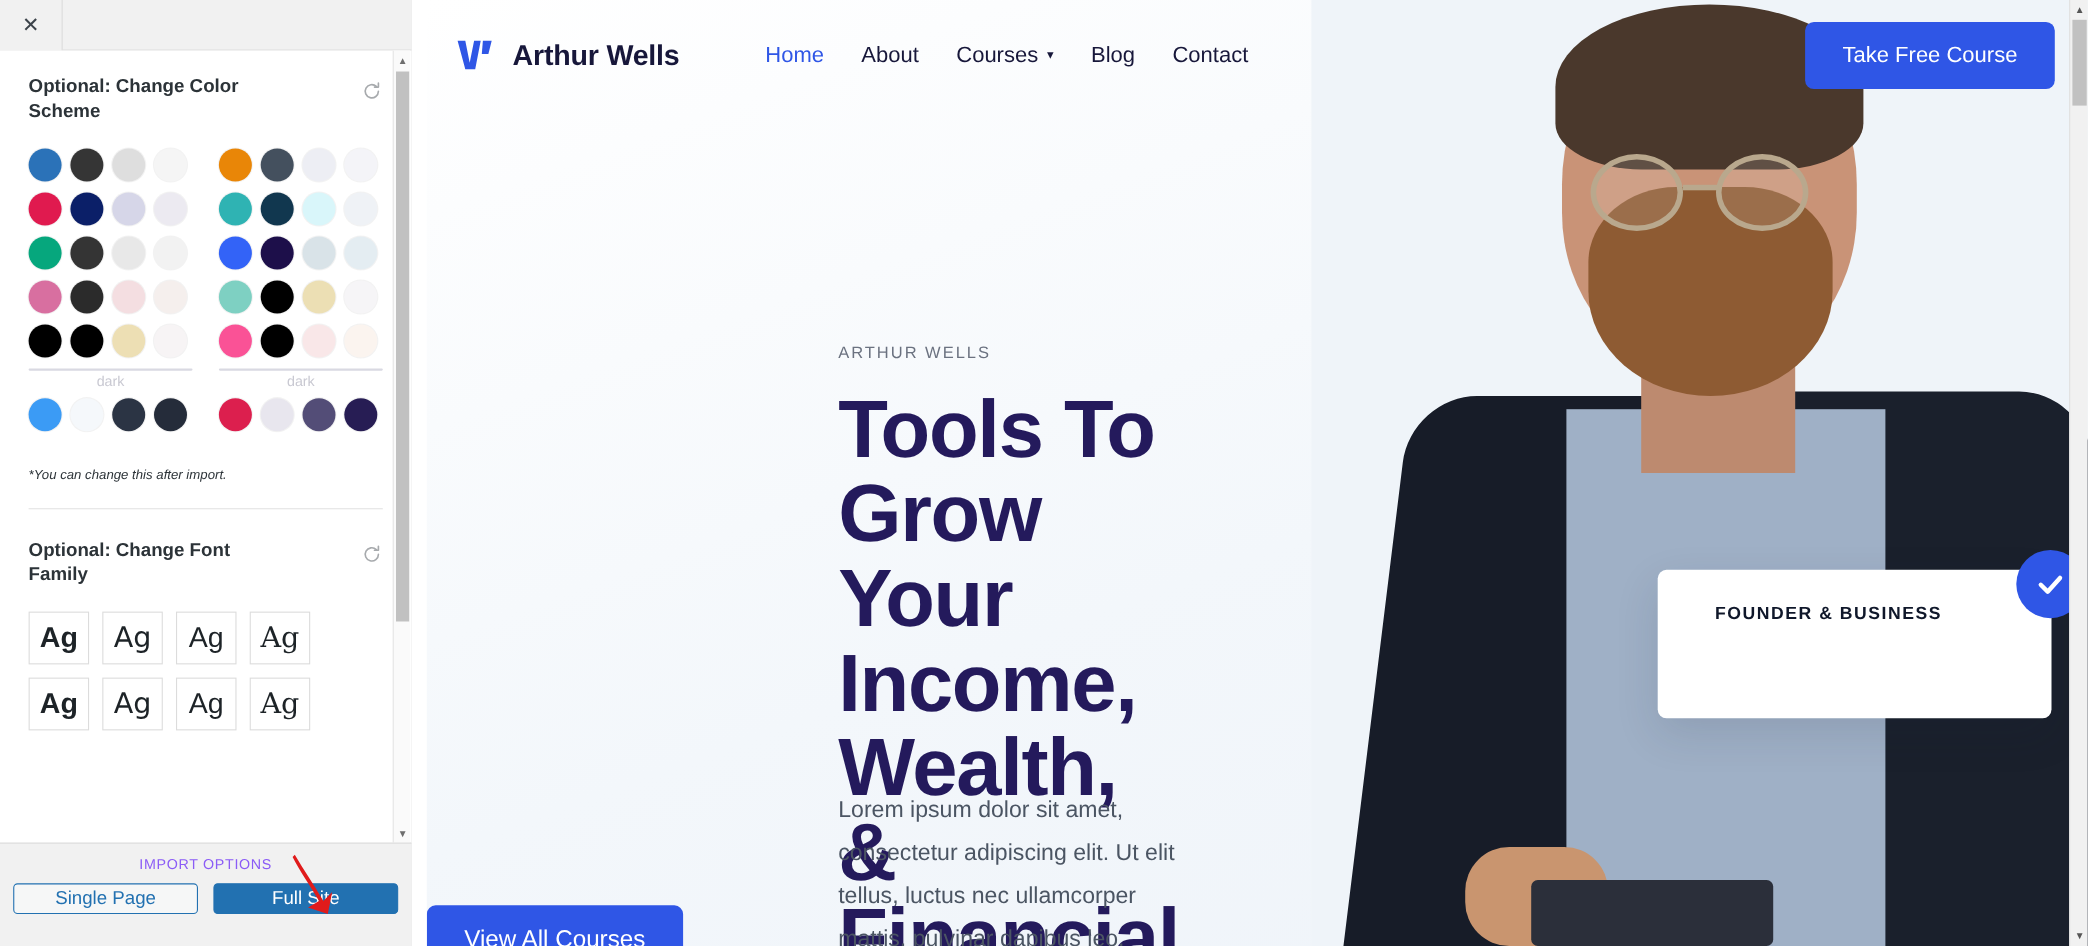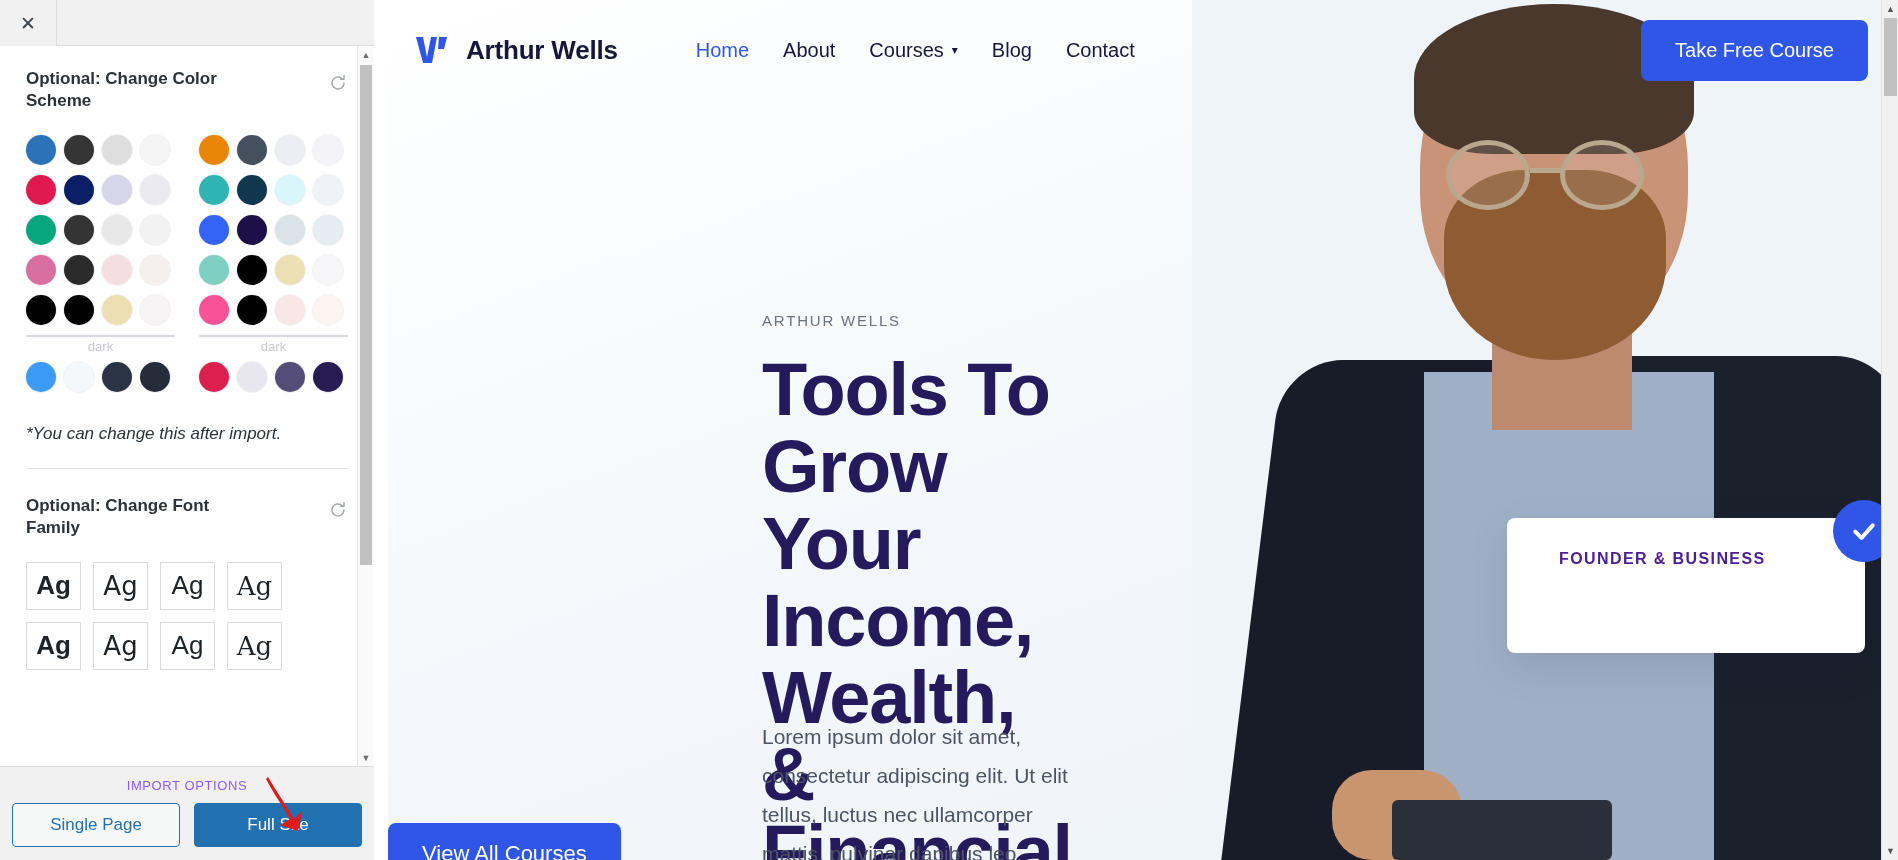--- a/index.html
+++ b/index.html
@@ -76,21 +76,21 @@
   .pal-col { width: 150px; }
   .pal-row { display: flex; gap: 8px; margin-bottom: 10px; cursor: pointer; }
   .sw {
     width: 30px; height: 30px; border-radius: 50%;
     box-shadow: 0 0 0 1px rgba(0,0,0,.05);
     flex: none;
   }
   .pal-div { height: 2px; background: #d9d9e2; margin: 8px 0 2px; border-radius: 2px; }
   .pal-label { font-size: 13px; color: #c9c9d2; text-align: center; margin-bottom: 8px; }
   #after-import-note {
-    font-size: 17px; font-style: italic; color: #2c3338;
+    font-size: 12px; font-style: italic; color: #2c3338;
     margin: 22px 0 0 0;
   }
   .hr { border: 0; border-top: 1px solid #e3e3e3; margin: 24px 0 26px; }
 
   
   #font-grid { display: flex; flex-wrap: wrap; gap: 12px; }
   .font-box {
     width: 55px; height: 48px; border: 1px solid #dcdcdc;
     background: #fff; display: flex; align-items: center; justify-content: center;
     font-size: 26px; color: #1d2327; cursor: pointer;
@@ -128,21 +128,21 @@
     z-index: 50;
   }
   #import-options-label {
     text-align: center; font-size: 13px; letter-spacing: .6px;
     color: #8b5cf6; padding-top: 11px;
   }
   #import-buttons {
     display: flex; gap: 14px; padding: 10px 12px 0 12px;
   }
   .imp-btn {
-    flex: 1; height: 44px; border-radius: 4px;
+    flex: 1; height: 28px; border-radius: 4px;
     display: flex; align-items: center; justify-content: center;
     font-size: 17px; cursor: pointer;
   }
   #btn-single { background: #f6f7f7; border: 1px solid #2271b1; color: #2271b1; }
   #btn-full { background: #2271b1; border: 1px solid #2271b1; color: #ffffff; }
   #arrow-annotation {
     position: absolute; left: 258px; top: 8px;
     width: 46px; height: 58px; z-index: 60; pointer-events: none;
   }
 
@@ -252,21 +252,21 @@
   .hero-pad { padding-left: 374px; }
 
   
   #expert-card {
     position: absolute; left: 1119px; top: 518px;
     width: 358px; height: 135px; background: #fff;
     border-radius: 8px; box-shadow: 0 14px 40px rgba(24,30,60,.12);
     z-index: 25; padding: 32px 0 0 52px;
   }
   #expert-kicker {
-    font-size: 16px; letter-spacing: 1.4px; color: #4c1d95; font-weight: 600;
+    font-size: 16px; letter-spacing: 1.4px; color: #0f172a; font-weight: 600;
   }
   #expert-title {
     font-size: 26px; color: #241a5c; font-weight: 600; margin-top: 14px;
   }
   .check-badge {
     position: absolute; border-radius: 50%;
     background: #2f56e6; display: flex; align-items: center; justify-content: center;
     z-index: 26; color: #fff;
   }
   #badge-top { left: 1445px; top: 500px; width: 62px; height: 62px; }

